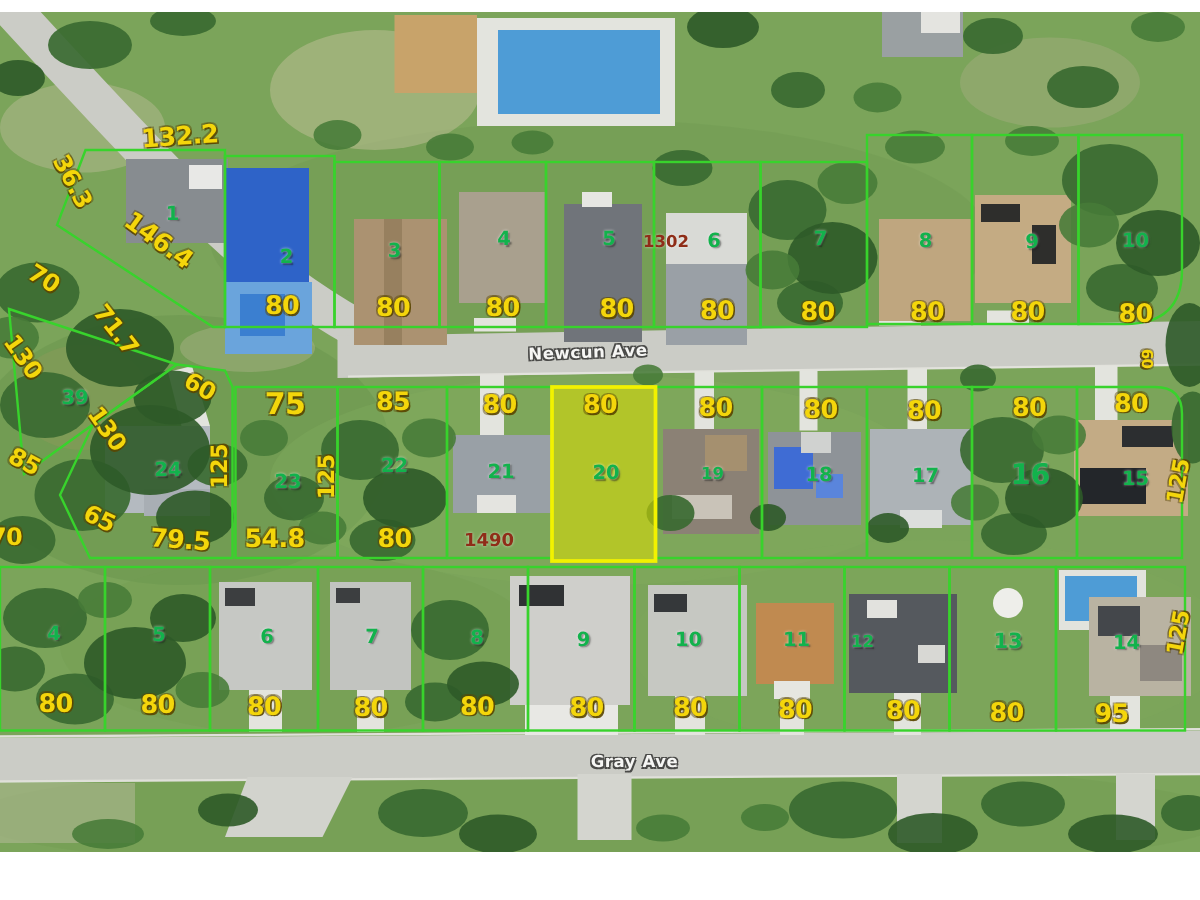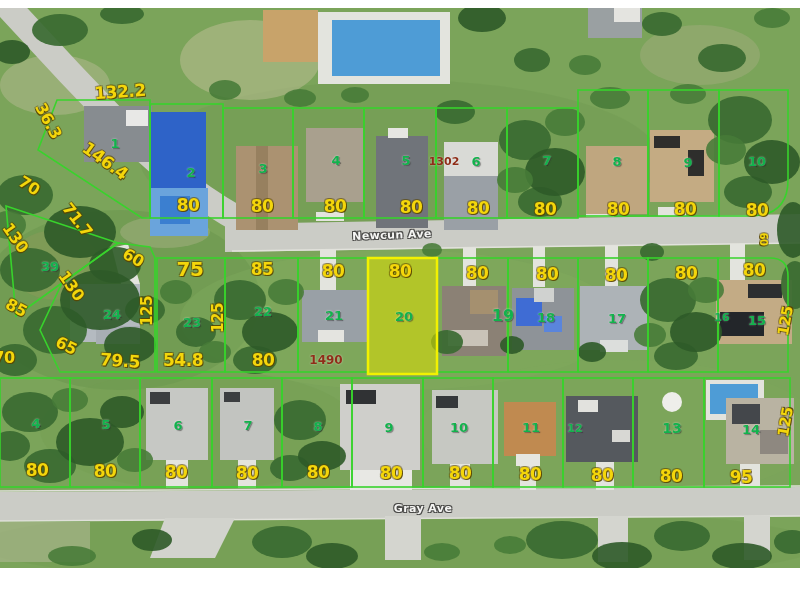--- a/index.html
+++ b/index.html
@@ -319,24 +319,24 @@
       <span class="lbl lot" style="left: 547px; top: 160px; font-size: 13px; transform: translate(-50%, -50%) rotate(0deg);">7</span>
       <span class="lbl lot" style="left: 617px; top: 161px; font-size: 13px; transform: translate(-50%, -50%) rotate(0deg);">8</span>
       <span class="lbl lot" style="left: 688px; top: 162px; font-size: 13px; transform: translate(-50%, -50%) rotate(0deg);">9</span>
       <span class="lbl lot" style="left: 757px; top: 161px; font-size: 13px; transform: translate(-50%, -50%) rotate(0deg);">10</span>
       <span class="lbl lot" style="left: 50px; top: 266px; font-size: 13px; transform: translate(-50%, -50%) rotate(0deg);">39</span>
       <span class="lbl lot" style="left: 112px; top: 314px; font-size: 13px; transform: translate(-50%, -50%) rotate(0deg);">24</span>
       <span class="lbl lot" style="left: 192px; top: 322px; font-size: 13px; transform: translate(-50%, -50%) rotate(0deg);">23</span>
       <span class="lbl lot" style="left: 263px; top: 311px; font-size: 13px; transform: translate(-50%, -50%) rotate(0deg);">22</span>
       <span class="lbl lot" style="left: 334px; top: 315px; font-size: 13px; transform: translate(-50%, -50%) rotate(0deg);">21</span>
       <span class="lbl lot" style="left: 404px; top: 316px; font-size: 13px; transform: translate(-50%, -50%) rotate(0deg);">20</span>
-      <span class="lbl lot" style="left: 475px; top: 316px; font-size: 16px; transform: translate(-50%, -50%) rotate(0deg); margin-left: 28px;">19</span>
+      <span class="lbl lot" style="left: 475px; top: 316px; font-size: 11px; transform: translate(-50%, -50%) rotate(0deg);">19</span>
       <span class="lbl lot" style="left: 546px; top: 317px; font-size: 13px; transform: translate(-50%, -50%) rotate(0deg);">18</span>
       <span class="lbl lot" style="left: 617px; top: 318px; font-size: 13px; transform: translate(-50%, -50%) rotate(0deg);">17</span>
-      <span class="lbl lot" style="left: 722px; top: 317px; font-size: 11px; transform: translate(-50%, -50%) rotate(0deg);">16</span>
+      <span class="lbl lot" style="left: 687px; top: 317px; font-size: 19px; transform: translate(-50%, -50%) rotate(0deg);">16</span>
       <span class="lbl lot" style="left: 757px; top: 320px; font-size: 13px; transform: translate(-50%, -50%) rotate(0deg);">15</span>
       <span class="lbl lot" style="left: 36px; top: 423px; font-size: 13px; transform: translate(-50%, -50%) rotate(0deg);">4</span>
       <span class="lbl lot" style="left: 106px; top: 424px; font-size: 13px; transform: translate(-50%, -50%) rotate(0deg);">5</span>
       <span class="lbl lot" style="left: 178px; top: 425px; font-size: 13px; transform: translate(-50%, -50%) rotate(0deg);">6</span>
       <span class="lbl lot" style="left: 248px; top: 425px; font-size: 13px; transform: translate(-50%, -50%) rotate(0deg);">7</span>
       <span class="lbl lot" style="left: 318px; top: 426px; font-size: 13px; transform: translate(-50%, -50%) rotate(0deg);">8</span>
       <span class="lbl lot" style="left: 389px; top: 427px; font-size: 13px; transform: translate(-50%, -50%) rotate(0deg);">9</span>
       <span class="lbl lot" style="left: 459px; top: 427px; font-size: 13px; transform: translate(-50%, -50%) rotate(0deg);">10</span>
       <span class="lbl lot" style="left: 531px; top: 427px; font-size: 13px; transform: translate(-50%, -50%) rotate(0deg);">11</span>
       <span class="lbl lot" style="left: 575px; top: 428px; font-size: 11px; transform: translate(-50%, -50%) rotate(0deg);">12</span>

